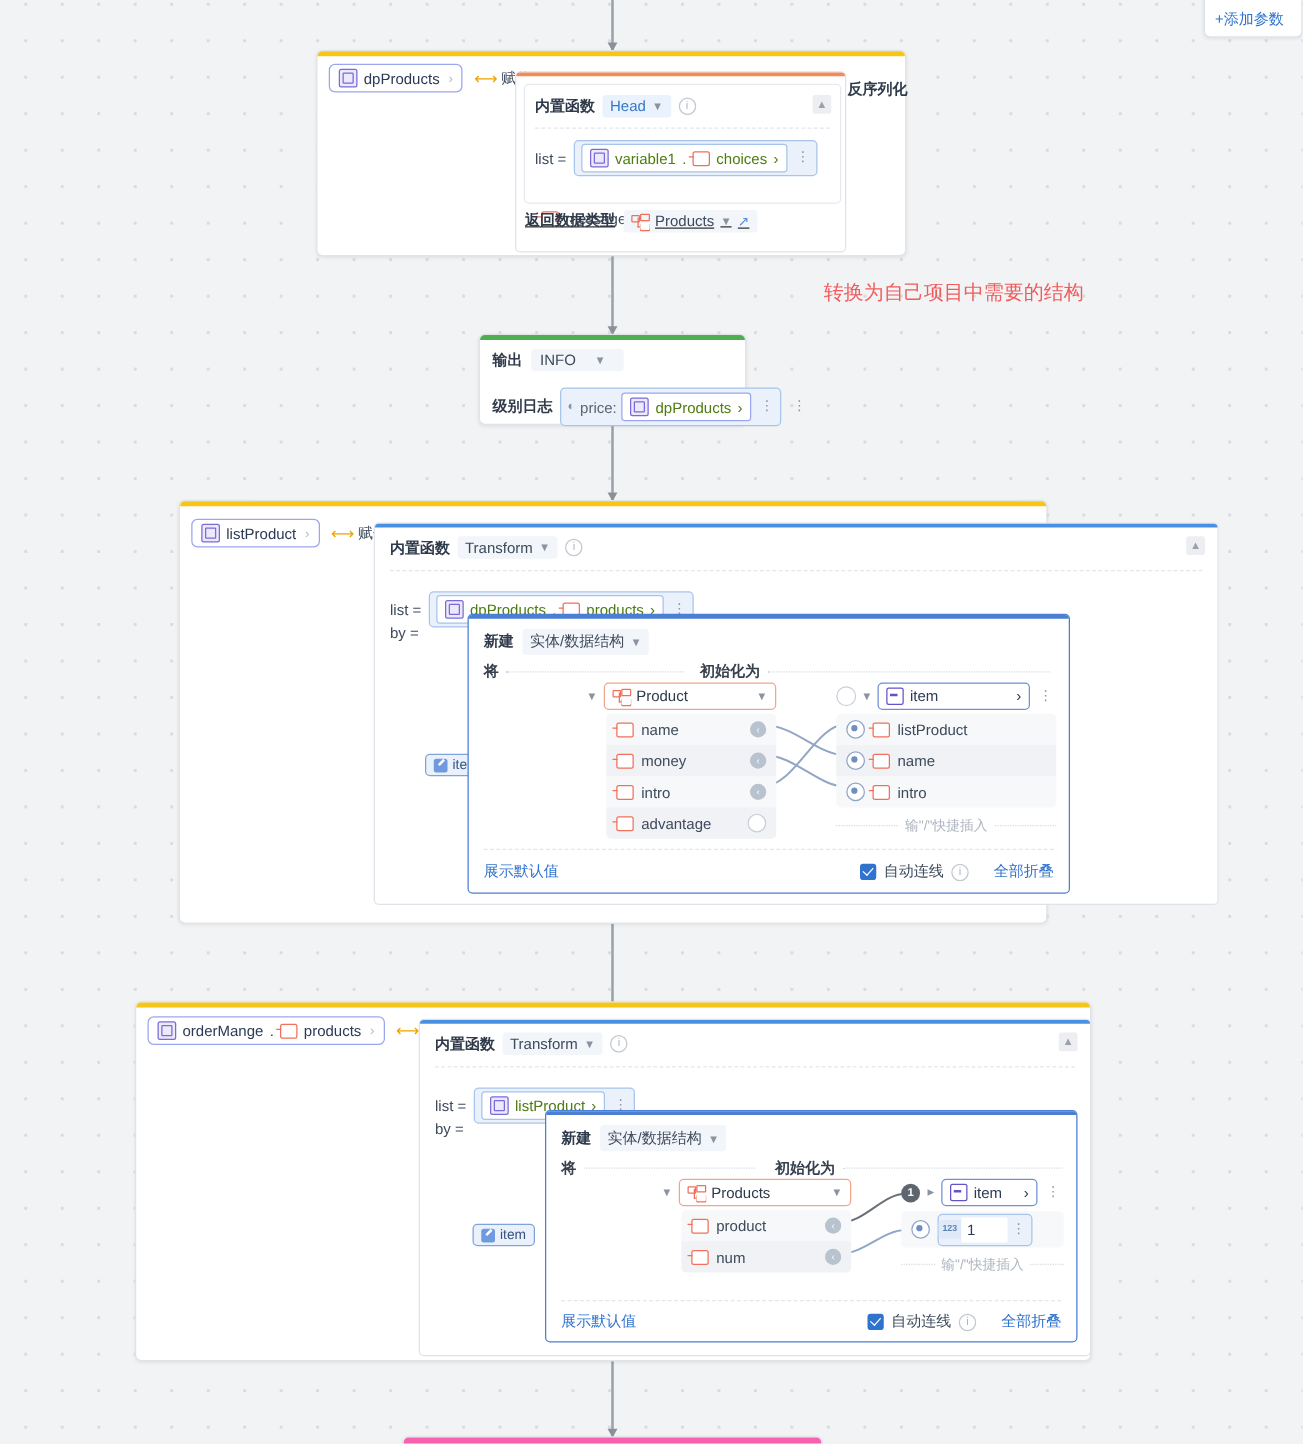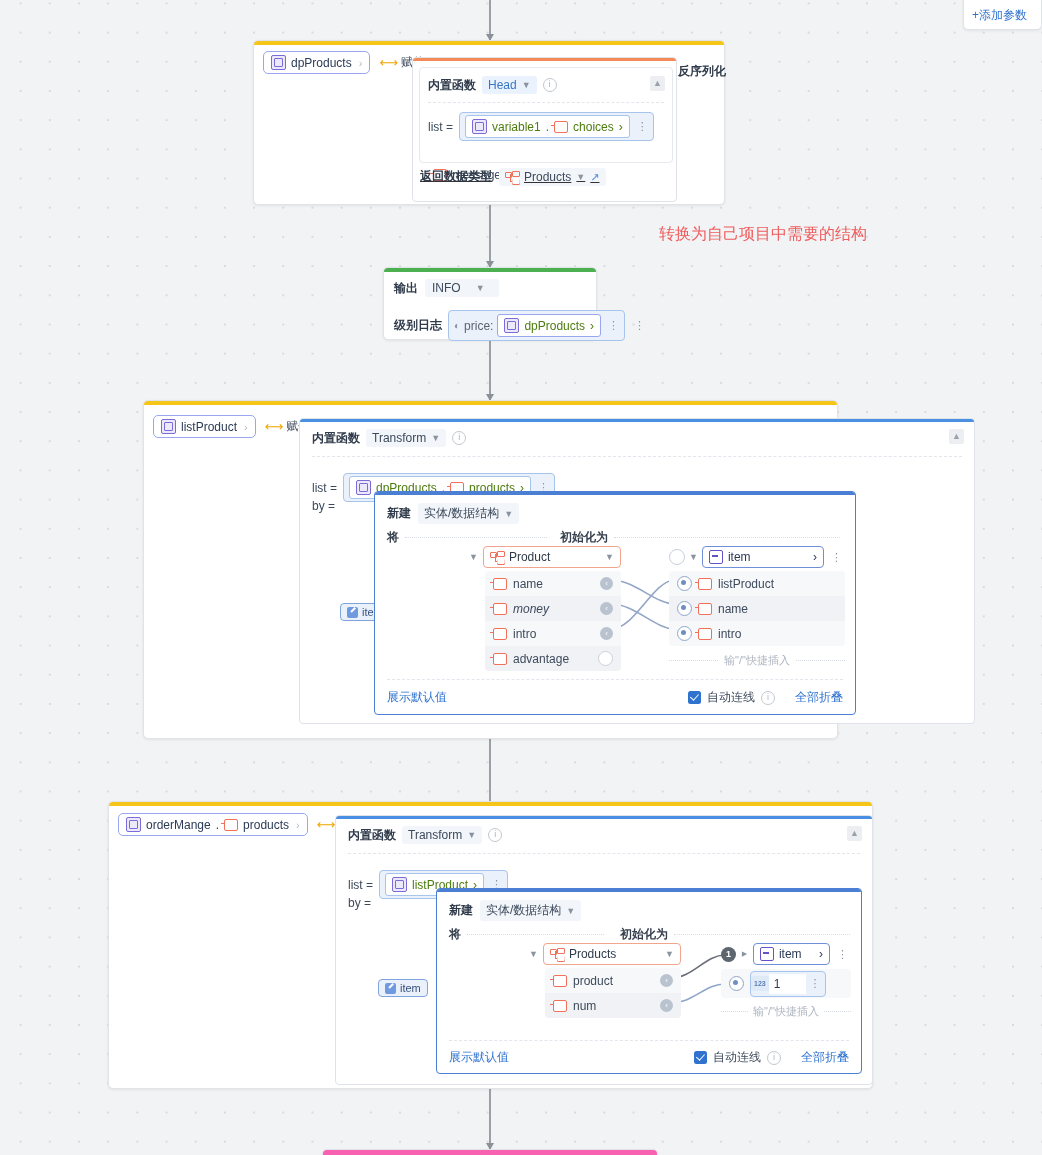--- a/index.html
+++ b/index.html
@@ -368,21 +368,21 @@
             </span>
           </div>
           <div class="field-list" style="margin-top:3px;margin-left:16px;width:136px;">
             <div class="field-row">
               <span class="ico-field"></span>
               <span style="flex:1;">name</span>
               <span class="port">‹</span>
             </div>
             <div class="field-row alt">
               <span class="ico-field"></span>
-              <span style="flex:1;font-style:italic;">money</span>
+              <span style="flex:1;">money</span>
               <span class="port">‹</span>
             </div>
             <div class="field-row">
               <span class="ico-field"></span>
               <span style="flex:1;">intro</span>
               <span class="port">‹</span>
             </div>
             <div class="field-row alt">
               <span class="ico-field"></span>
               <span style="flex:1;">advantage</span>

